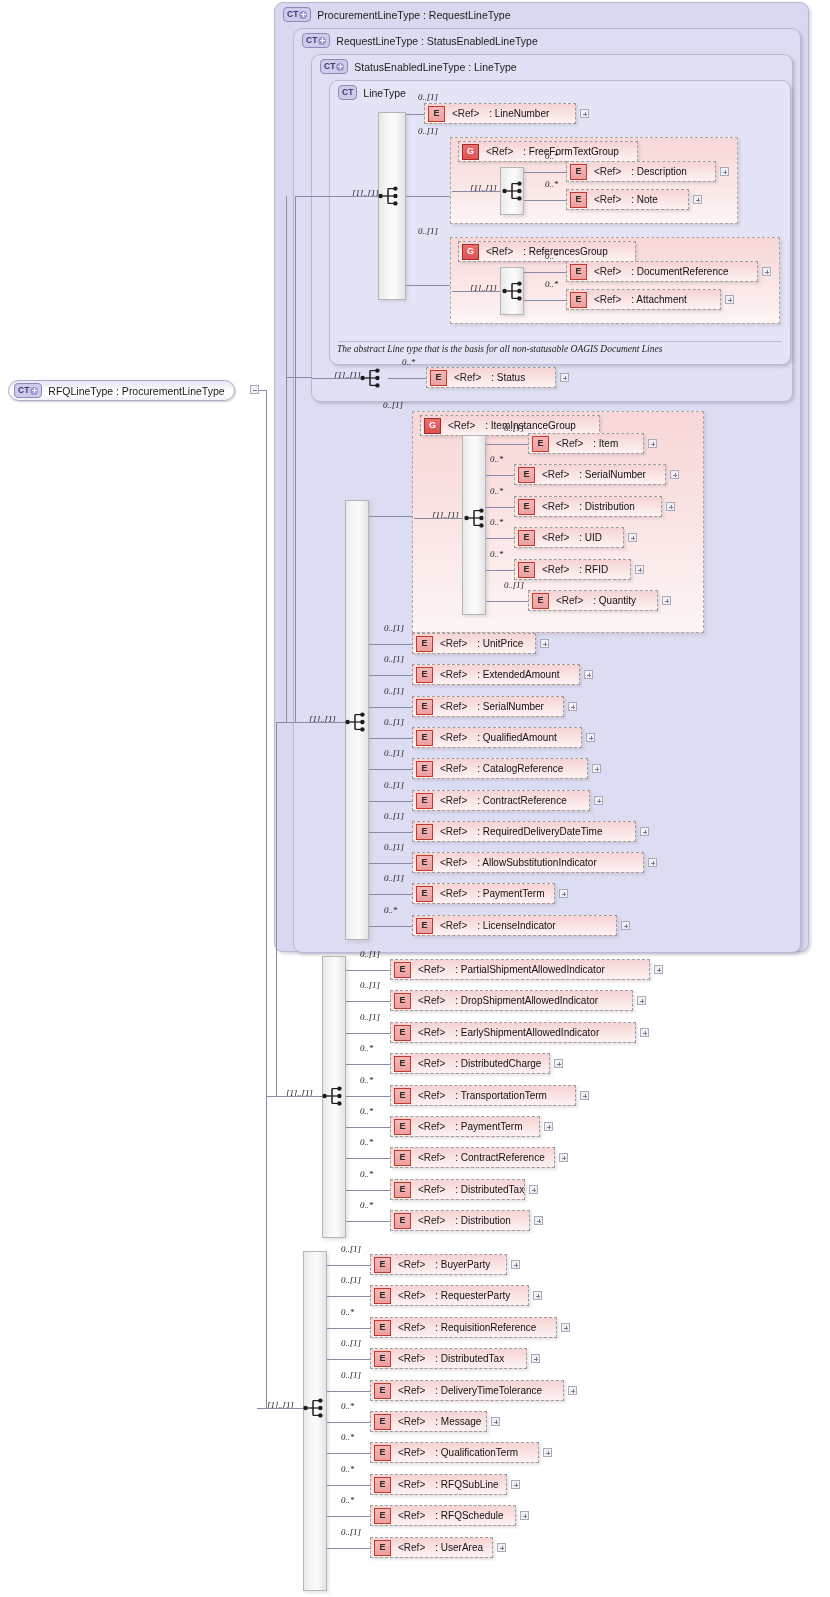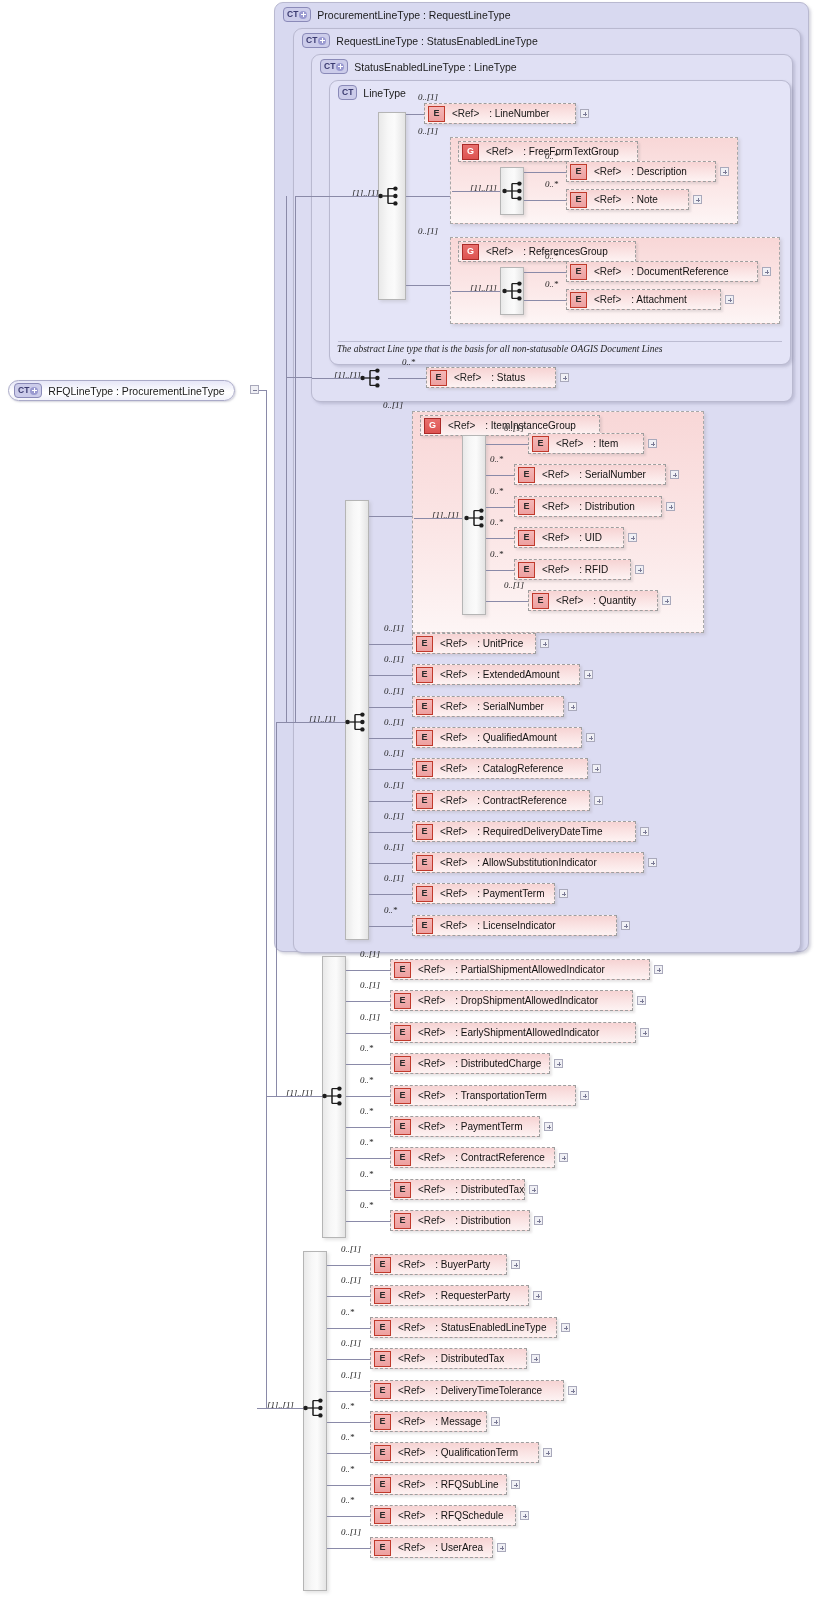--- a/index.html
+++ b/index.html
@@ -672,21 +672,21 @@
       <div class="etype">E</div>
       <div class="ref">&lt;Ref&gt;</div>
       <div class="nm">: RequesterParty</div>
     </div>
     <div class="hline" style="left: 327px; top: 1295.5px; width: 43px;"></div>
     <div class="card" style="left: 341px; top: 1275px;">0..[1]</div>
     <div class="expand" style="left: 533px; top: 1291px;"></div>
     <div class="node" style="left: 370px; top: 1317px; width: 187px;">
       <div class="etype">E</div>
       <div class="ref">&lt;Ref&gt;</div>
-      <div class="nm">: StatusEnabledLineType</div>
+      <div class="nm">: RequisitionReference</div>
     </div>
     <div class="hline" style="left: 327px; top: 1327.5px; width: 43px;"></div>
     <div class="card" style="left: 341px; top: 1307px;">0..*</div>
     <div class="expand" style="left: 561px; top: 1323px;"></div>
     <div class="node" style="left: 370px; top: 1348px; width: 157px;">
       <div class="etype">E</div>
       <div class="ref">&lt;Ref&gt;</div>
       <div class="nm">: DistributedTax</div>
     </div>
     <div class="hline" style="left: 327px; top: 1358.5px; width: 43px;"></div>

